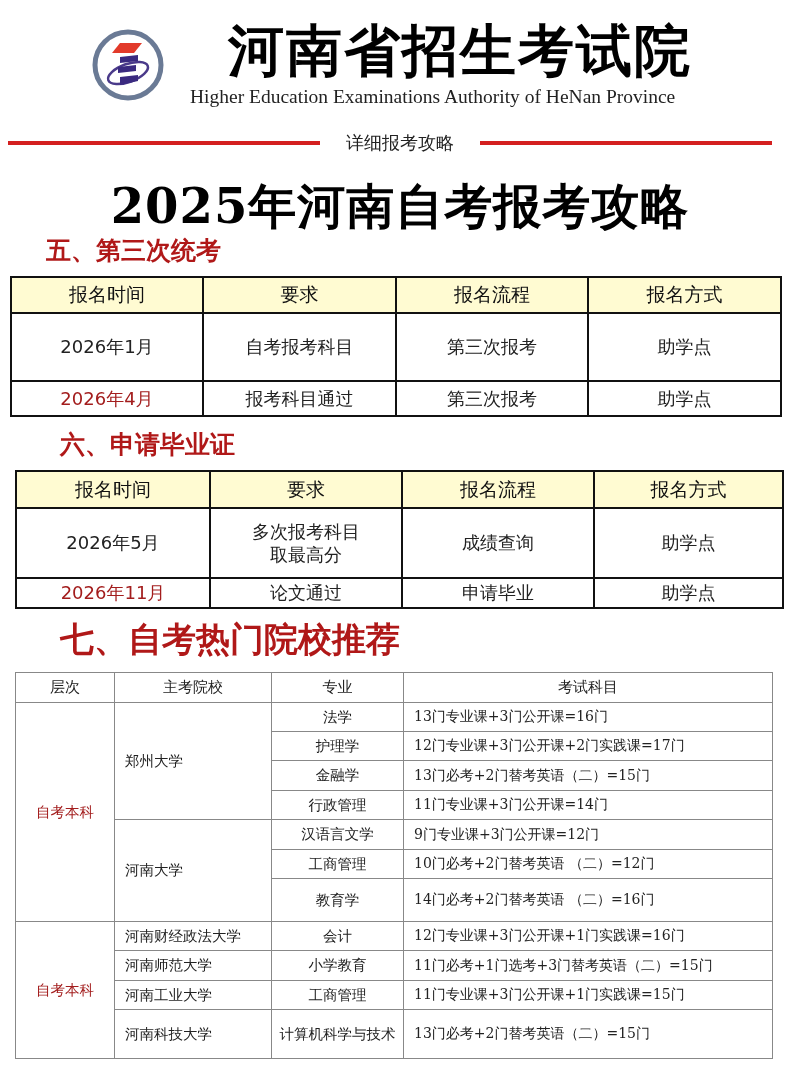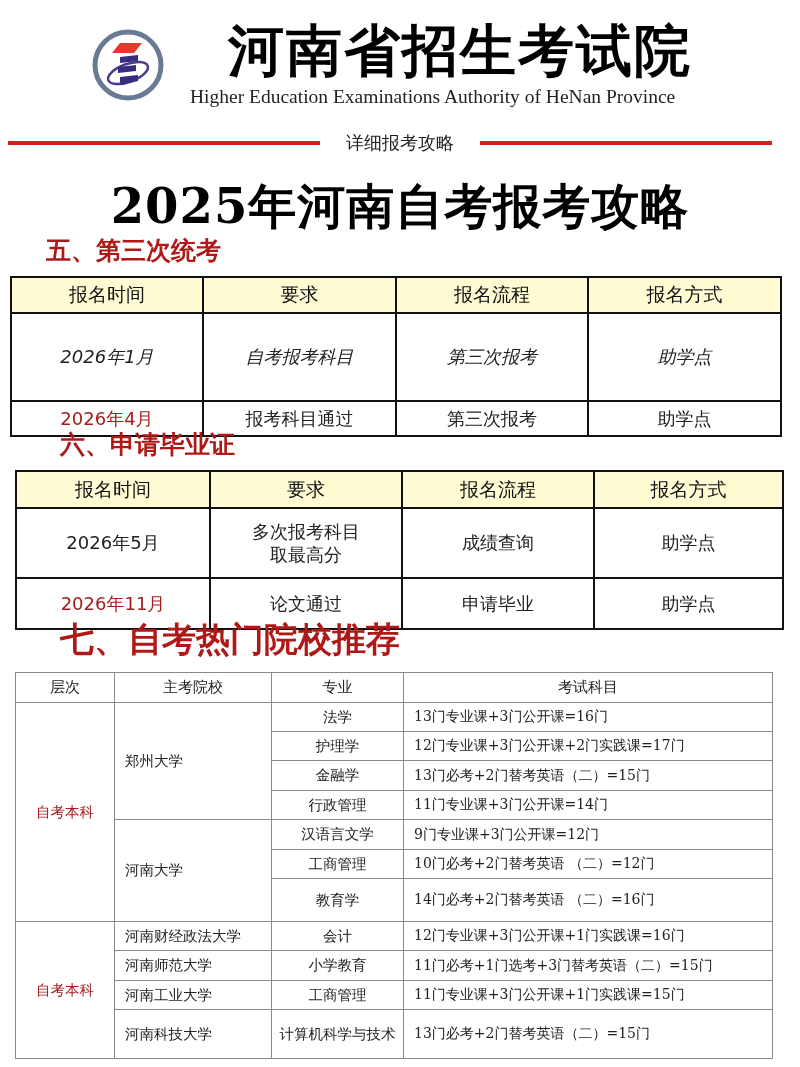--- a/index.html
+++ b/index.html
@@ -62,21 +62,21 @@
       <col style="width:192px">
       <col style="width:193px">
     </colgroup>
   <tbody>
       <tr style="height:36px;">
     <th>报名时间</th>
     <th>要求</th>
     <th>报名流程</th>
     <th>报名方式</th>
   </tr>
-  <tr style="height:88px;font-style:italic;">
+  <tr style="height:68px;">
     <td>2026年1月</td>
     <td>自考报考科目</td>
     <td>第三次报考</td>
     <td>助学点</td>
   </tr>
   <tr style="height:35px;">
     <td class="red">2026年4月</td>
     <td>报考科目通过</td>
     <td>第三次报考</td>
     <td>助学点</td>
@@ -99,21 +99,21 @@
     <th>报名流程</th>
     <th>报名方式</th>
   </tr>
   <tr style="height:70px;">
     <td>2026年5月</td>
     <td style="white-space:pre-line; line-height:23px;">多次报考科目
 取最高分</td>
     <td>成绩查询</td>
     <td>助学点</td>
   </tr>
-  <tr style="height:51px;">
+  <tr style="height:30px;">
     <td class="red">2026年11月</td>
     <td>论文通过</td>
     <td>申请毕业</td>
     <td>助学点</td>
   </tr>
 </tbody>
   </table>
 
 <div class="abs sec-title" style="left:60px; top:624px; font-size:34px;">七、自考热门院校推荐</div>
 <table class="t3" style="left:15px; top:672px; width:757px;">

